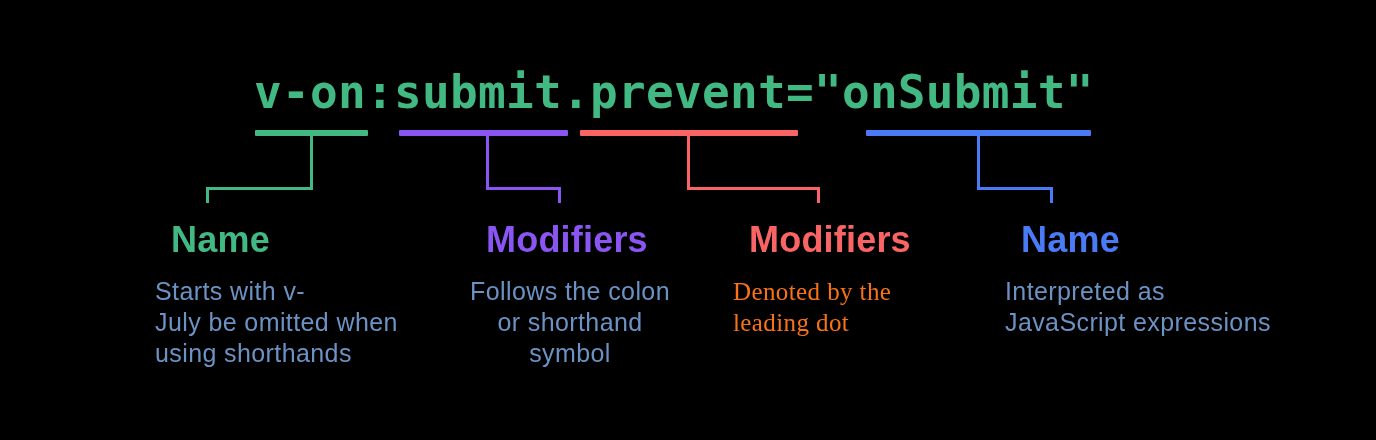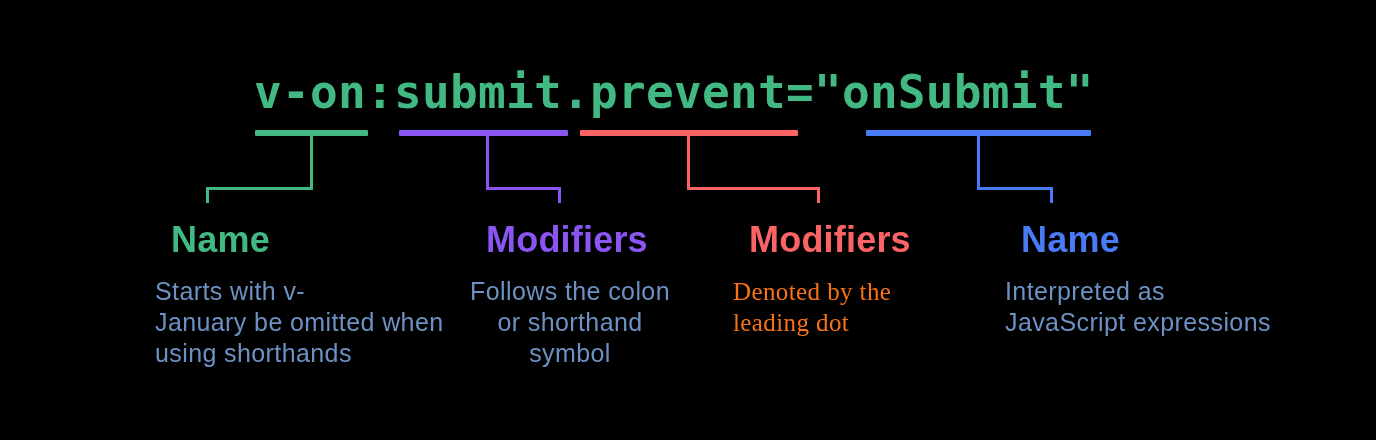--- a/index.html
+++ b/index.html
@@ -97,21 +97,21 @@
 <div class="canvas">
 
   <div class="code-line" style="color: rgb(66, 184, 131);">v-on:submit.prevent="onSubmit"</div>
 
   <div class="underline u1" style="background-color: rgb(66, 184, 131);"></div>
   <div class="stem s1" style="background-color: rgb(66, 184, 131);"></div>
   <div class="jog j1" style="background-color: rgb(66, 184, 131);"></div>
   <div class="tick t1" style="background-color: rgb(66, 184, 131);"></div>
   <div class="heading h1" style="color: rgb(66, 184, 131);">Name</div>
   <div class="desc d1" style="color: rgb(108, 146, 196);">Starts with v-
-January be omitted when
+July be omitted when
 using shorthands</div>
 
   <div class="underline u2" style="background-color: rgb(138, 85, 242);"></div>
   <div class="stem s2" style="background-color: rgb(138, 85, 242);"></div>
   <div class="jog j2" style="background-color: rgb(138, 85, 242);"></div>
   <div class="tick t2" style="background-color: rgb(138, 85, 242);"></div>
   <div class="heading h2" style="color: rgb(138, 85, 242);">Modifiers</div>
   <div class="desc d2" style="color: rgb(108, 146, 196); text-align: center;">Follows the colon
 or shorthand
 symbol</div>

